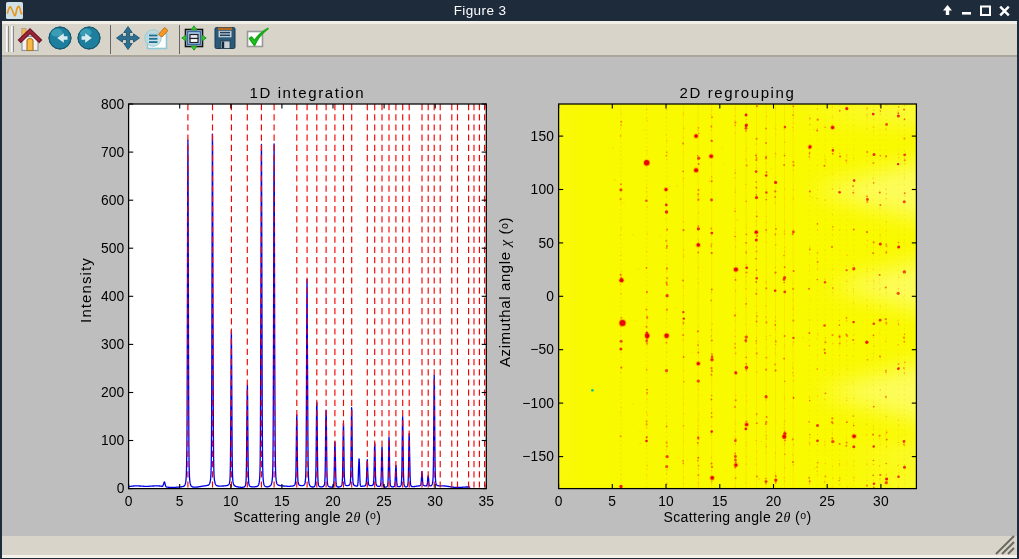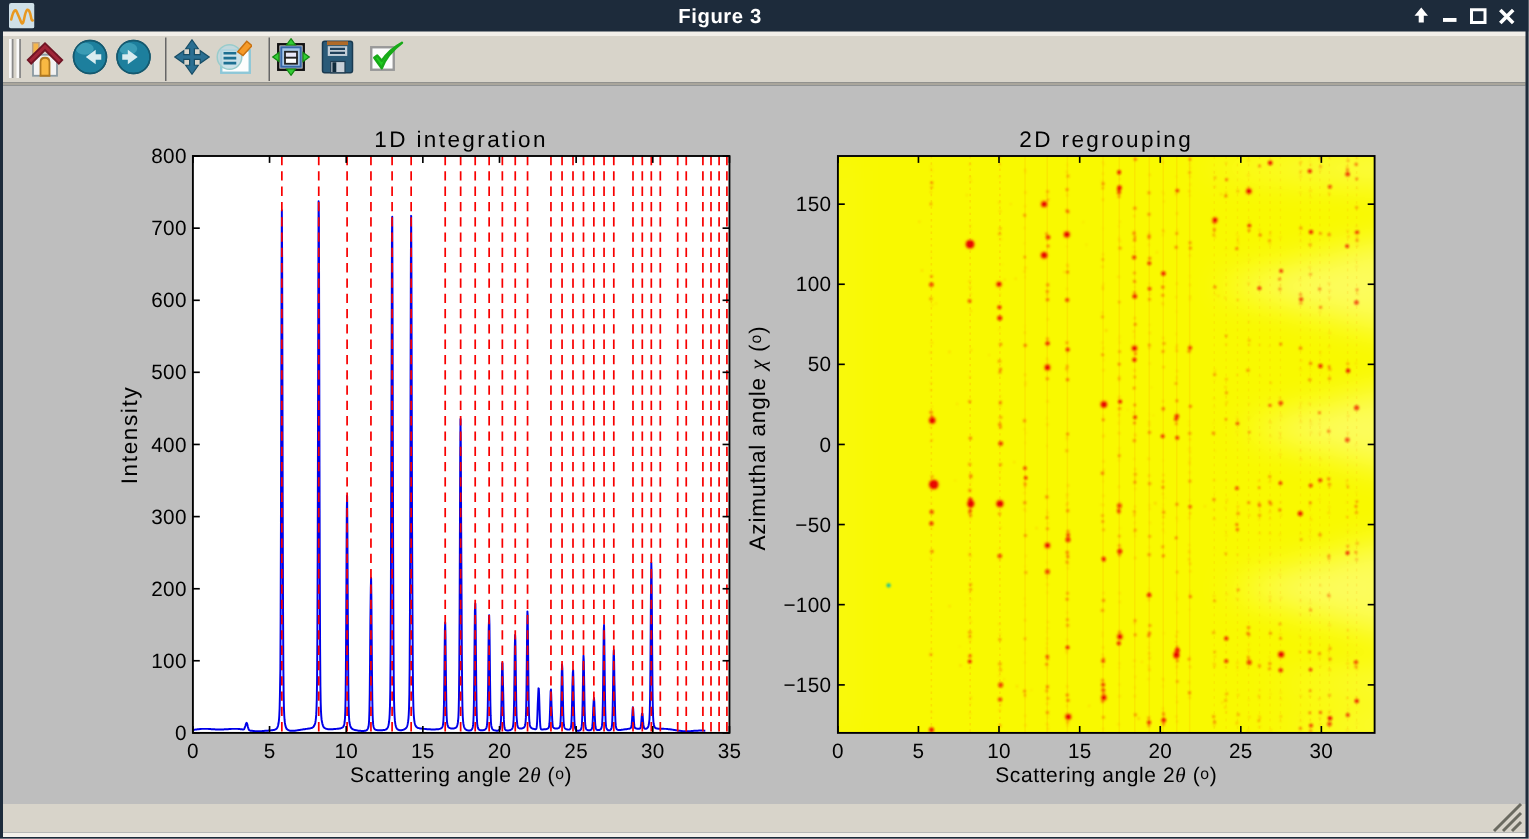--- a/index.html
+++ b/index.html
@@ -3,21 +3,21 @@
 *{margin:0;padding:0;box-sizing:border-box}
 body{width:1019px;height:559px;font-family:"Liberation Sans",sans-serif;background:#1d2b3b;overflow:hidden;position:relative}
 .titlebar{position:absolute;left:0;top:0;width:1019px;height:21px;background:#1d2b3b}
 .tline{position:absolute;left:2px;top:21px;width:1015px;height:3px;background:#f2efe9}
 .toolbar{position:absolute;left:2px;top:24px;width:1015px;height:31px;background:#d8d4ca}
 .ti{position:absolute;top:1px}
 .tbshadow{position:absolute;left:2px;top:55px;width:1015px;height:2px;background:#aaa69c}
 .canvas{position:absolute;left:2px;top:57px;width:1015px;height:479px;background:#bebebe}
 .statusbar{position:absolute;left:2px;top:536px;width:1015px;height:19px;background:#d8d4ca}
 .sline{position:absolute;left:2px;top:555px;width:1015px;height:2.5px;background:#f4f1eb}
-.wtitle{position:absolute;left:0;top:3px;width:960px;text-align:center;color:#fff;font-weight:bold;font-size:13.5px;letter-spacing:0.4px}
+.wtitle{position:absolute;left:0;top:3px;width:960px;text-align:center;color:#fff;font-weight:normal;font-size:13.5px;letter-spacing:0.4px}
 .wbtns{position:absolute;right:8px;top:2px;color:#fff;display:flex;gap:6px}
 .wb{width:13px;height:17px;text-align:center;font-size:12px;line-height:17px}
 </style></head>
 <body>
 <div class="titlebar">
   <div style="position:absolute;left:6px;top:2px">
       <svg width="17" height="17" viewBox="0 0 17 17" style="display:block">
 <rect x="0" y="0" width="17" height="17" rx="1.5" fill="#cfe0e8"></rect>
 <path d="M1.5 11 Q3.4 3 5 5.5 Q6.8 9.5 8.2 13 Q9.2 15 10 11 Q11 5.5 12.2 4.5 Q13.6 4 14.6 9 Q15.2 12.5 15.8 11.5" fill="none" stroke="#e89820" stroke-width="1.7" stroke-linecap="round"></path>
 </svg>

